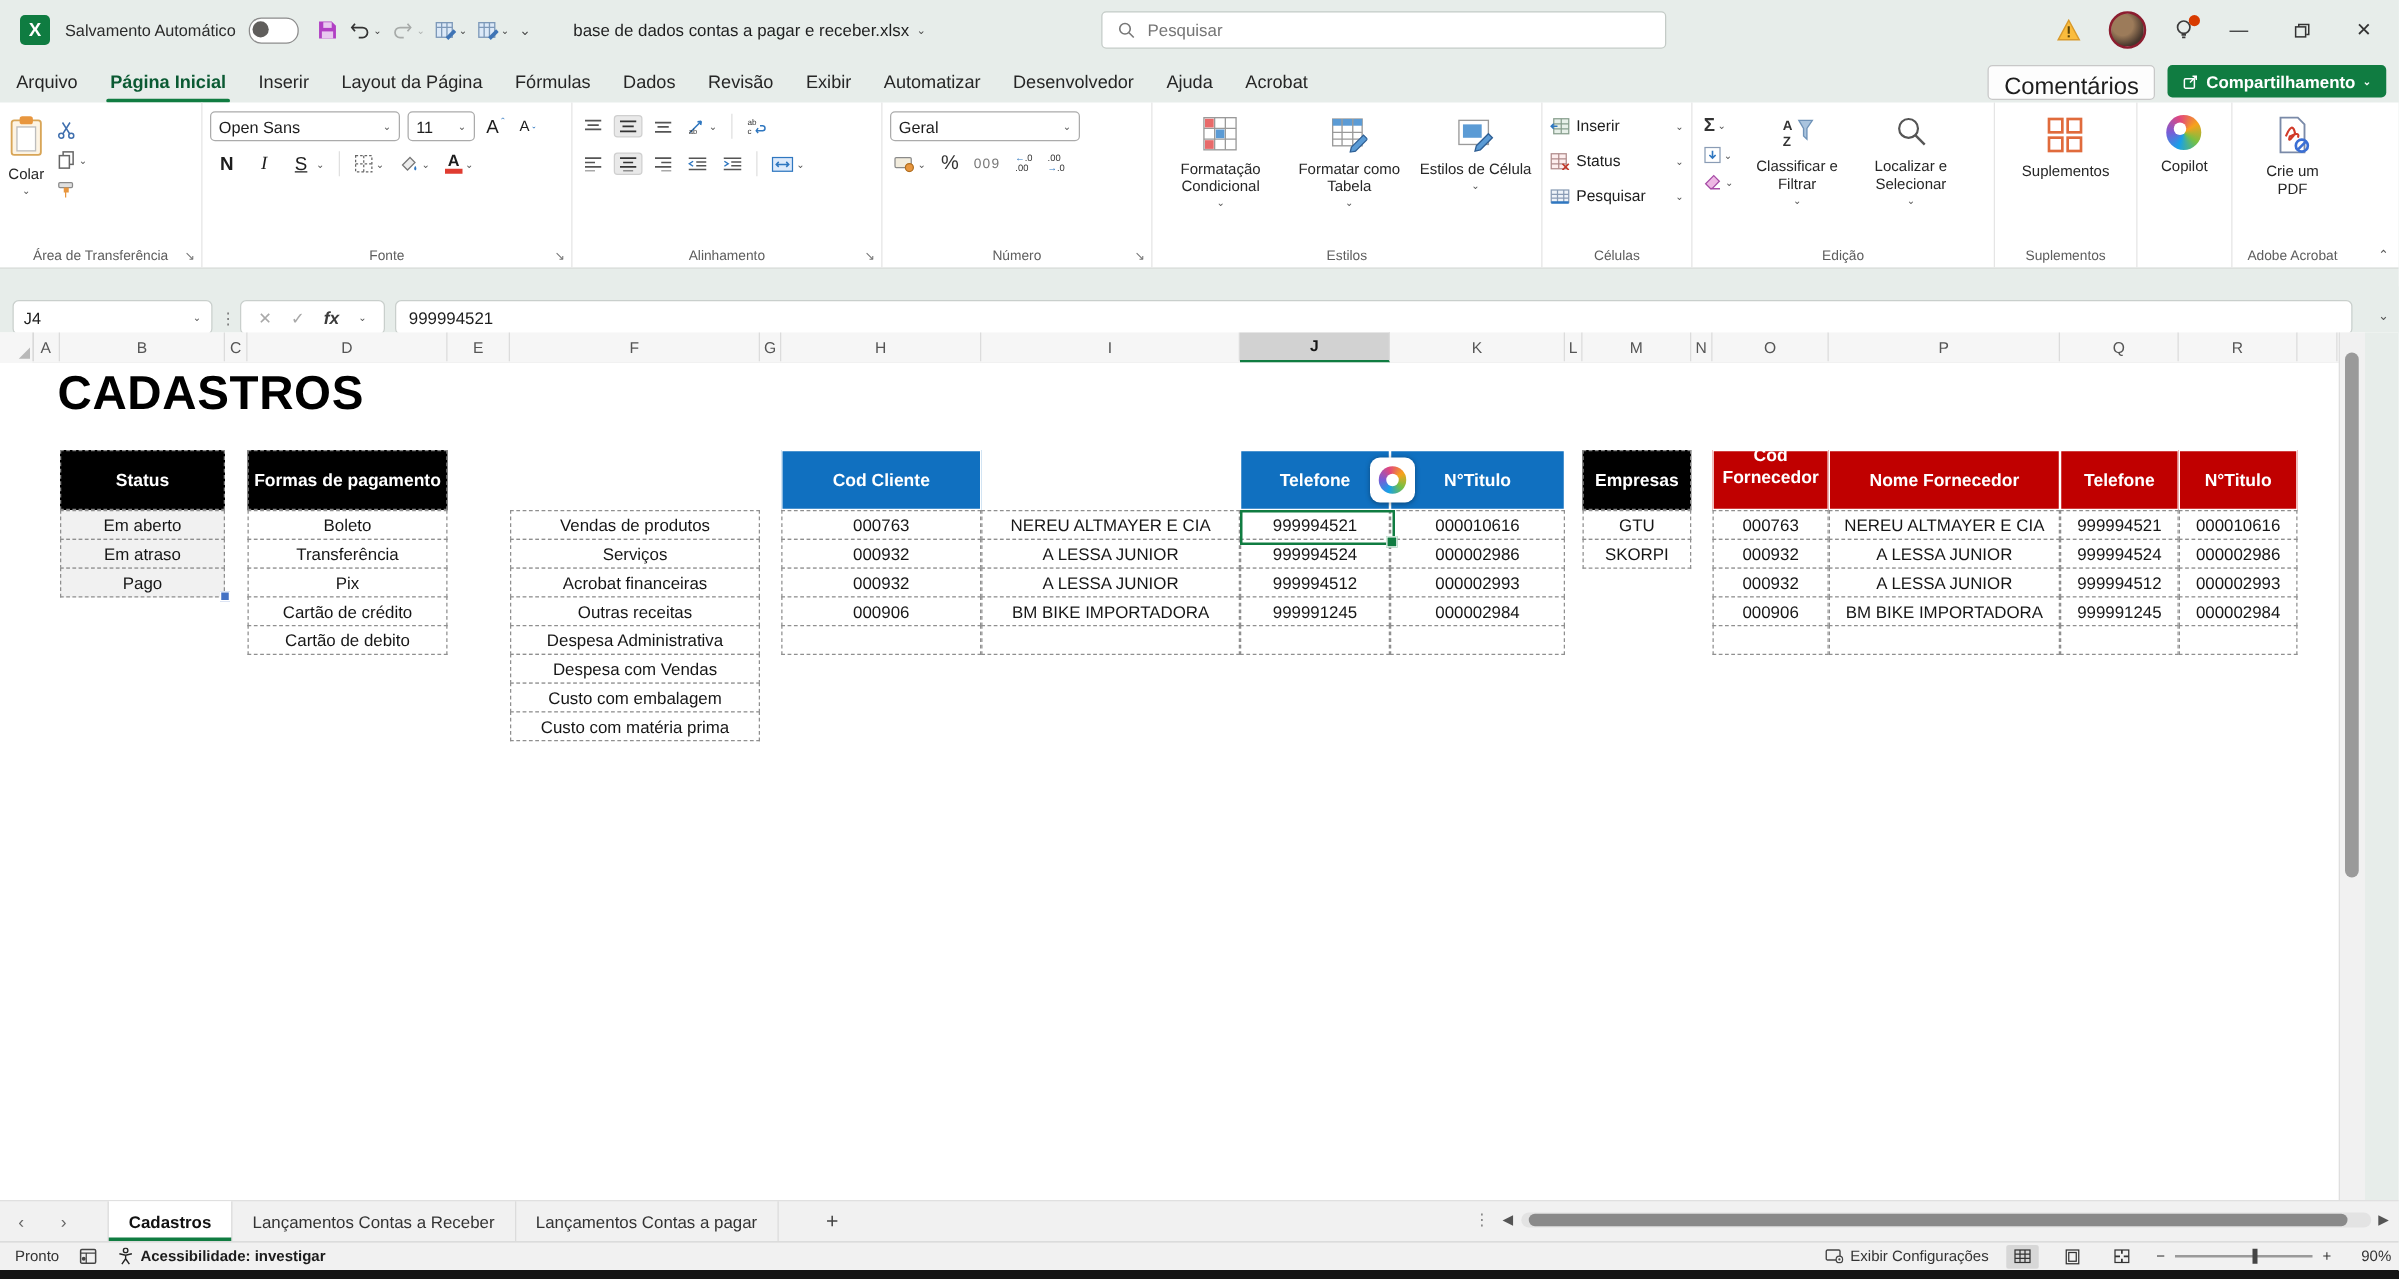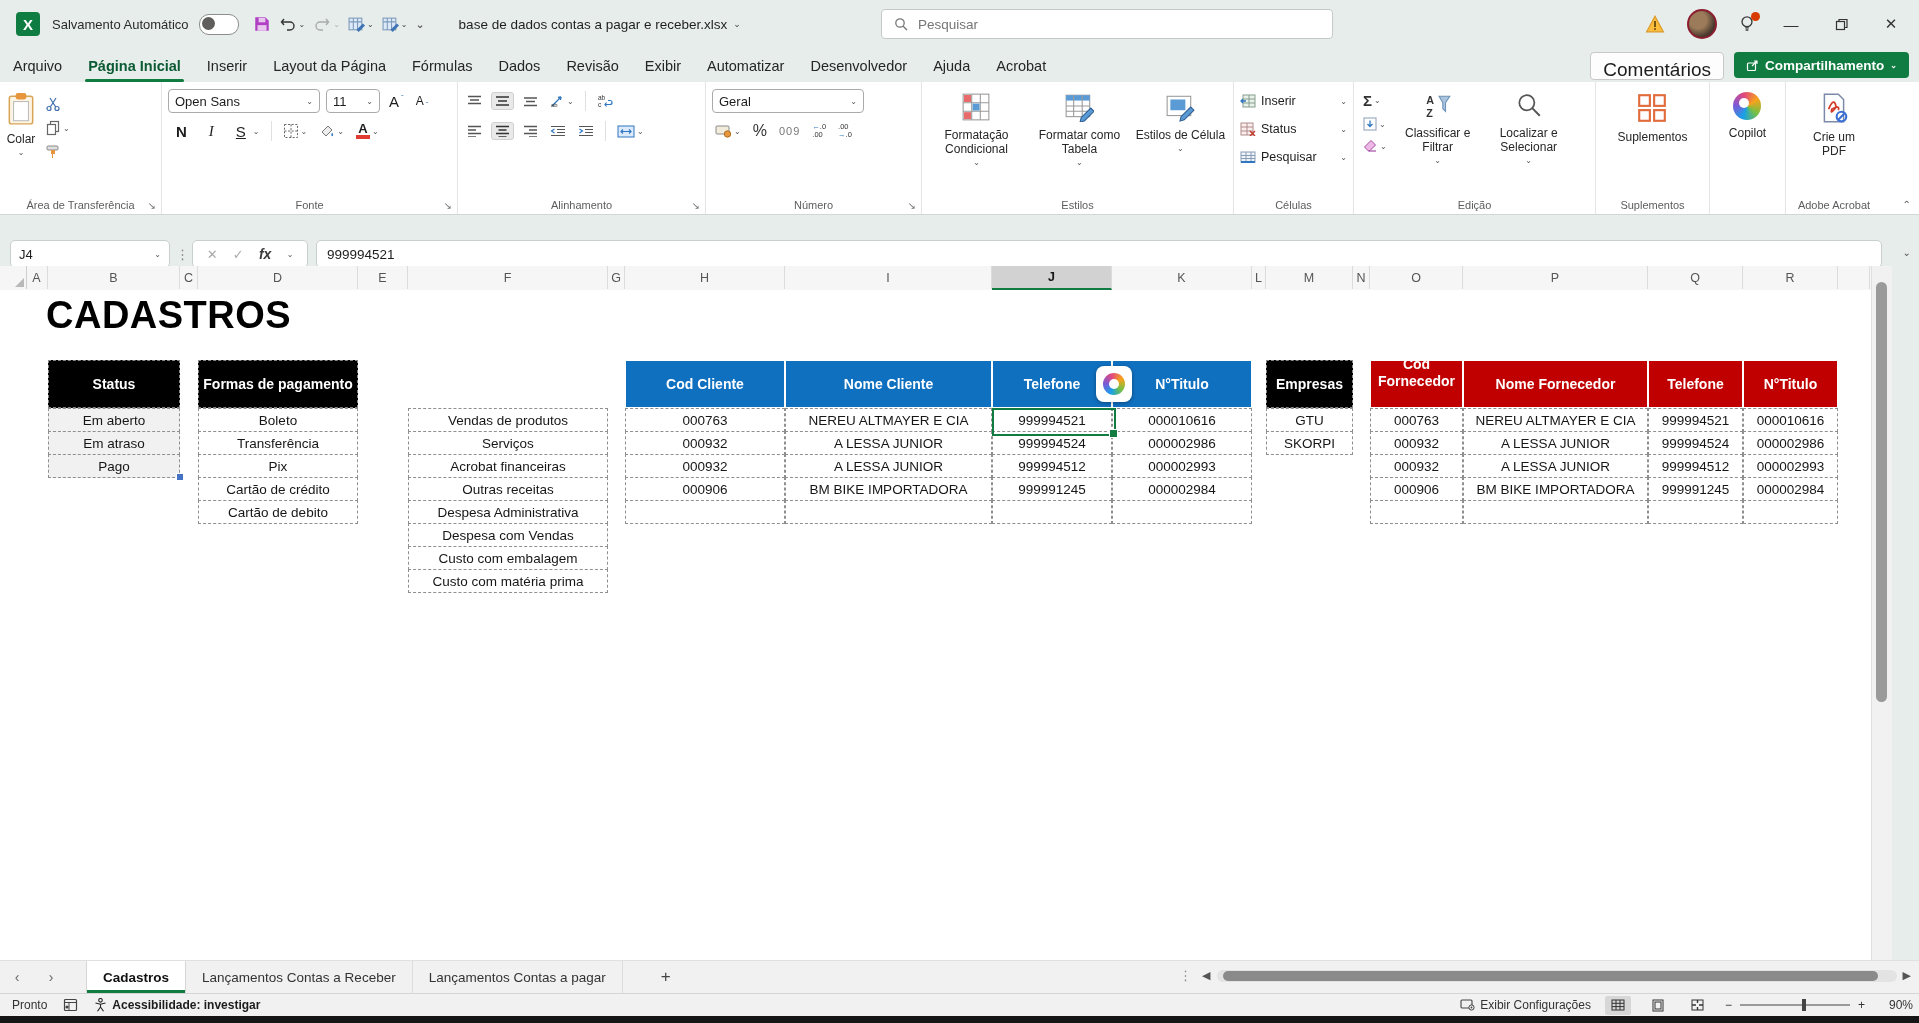--- a/index.html
+++ b/index.html
@@ -675,21 +675,20 @@
       <div class="cell" style="left: 408px; top: 164px; width: 200px; height: 24px; background: rgb(255, 255, 255);">Acrobat financeiras</div>
       <div class="cell" style="left: 408px; top: 187px; width: 200px; height: 24px; background: rgb(255, 255, 255);">Outras receitas</div>
       <div class="cell" style="left: 408px; top: 210px; width: 200px; height: 24px; background: rgb(255, 255, 255);">Despesa Administrativa</div>
       <div class="cell" style="left: 408px; top: 233px; width: 200px; height: 24px; background: rgb(255, 255, 255);">Despesa com Vendas</div>
       <div class="cell" style="left: 408px; top: 256px; width: 200px; height: 24px; background: rgb(255, 255, 255);">Custo com embalagem</div>
       <div class="cell" style="left: 408px; top: 279px; width: 200px; height: 24px; background: rgb(255, 255, 255);">Custo com matéria prima</div>
       <div class="hcell" style="left: 1266px; top: 70px; width: 87px; height: 48px; background: rgb(0, 0, 0); border: 1px dashed rgb(136, 136, 136);">Empresas</div>
       <div class="cell" style="left: 1266px; top: 118px; width: 87px; height: 24px; background: rgb(255, 255, 255);">GTU</div>
       <div class="cell" style="left: 1266px; top: 141px; width: 87px; height: 24px; background: rgb(255, 255, 255);">SKORPI</div>
       <div class="hcell" style="left: 625px; top: 70px; width: 160px; height: 48px; background: rgb(16, 112, 192); border: 1px solid rgb(255, 255, 255);">Cod Cliente</div>
-      <div class="hcell" style="left: 785px; top: 70px; width: 207px; height: 48px; background: rgb(16, 112, 192); border: 1px solid rgb(255, 255, 255);">Nome Cliente</div>
       <div class="hcell" style="left: 992px; top: 70px; width: 120px; height: 48px; background: rgb(16, 112, 192); border: 1px solid rgb(255, 255, 255);">Telefone</div>
       <div class="hcell" style="left: 1112px; top: 70px; width: 140px; height: 48px; background: rgb(16, 112, 192); border: 1px solid rgb(255, 255, 255);">N°Titulo</div>
       <div class="cell" style="left: 625px; top: 118px; width: 160px; height: 24px;">000763</div>
       <div class="cell" style="left: 785px; top: 118px; width: 207px; height: 24px;">NEREU ALTMAYER E CIA</div>
       <div class="cell" style="left: 992px; top: 118px; width: 120px; height: 24px;">999994521</div>
       <div class="cell" style="left: 1112px; top: 118px; width: 140px; height: 24px;">000010616</div>
       <div class="cell" style="left: 625px; top: 141px; width: 160px; height: 24px;">000932</div>
       <div class="cell" style="left: 785px; top: 141px; width: 207px; height: 24px;">A LESSA JUNIOR</div>
       <div class="cell" style="left: 992px; top: 141px; width: 120px; height: 24px;">999994524</div>
       <div class="cell" style="left: 1112px; top: 141px; width: 140px; height: 24px;">000002986</div>

